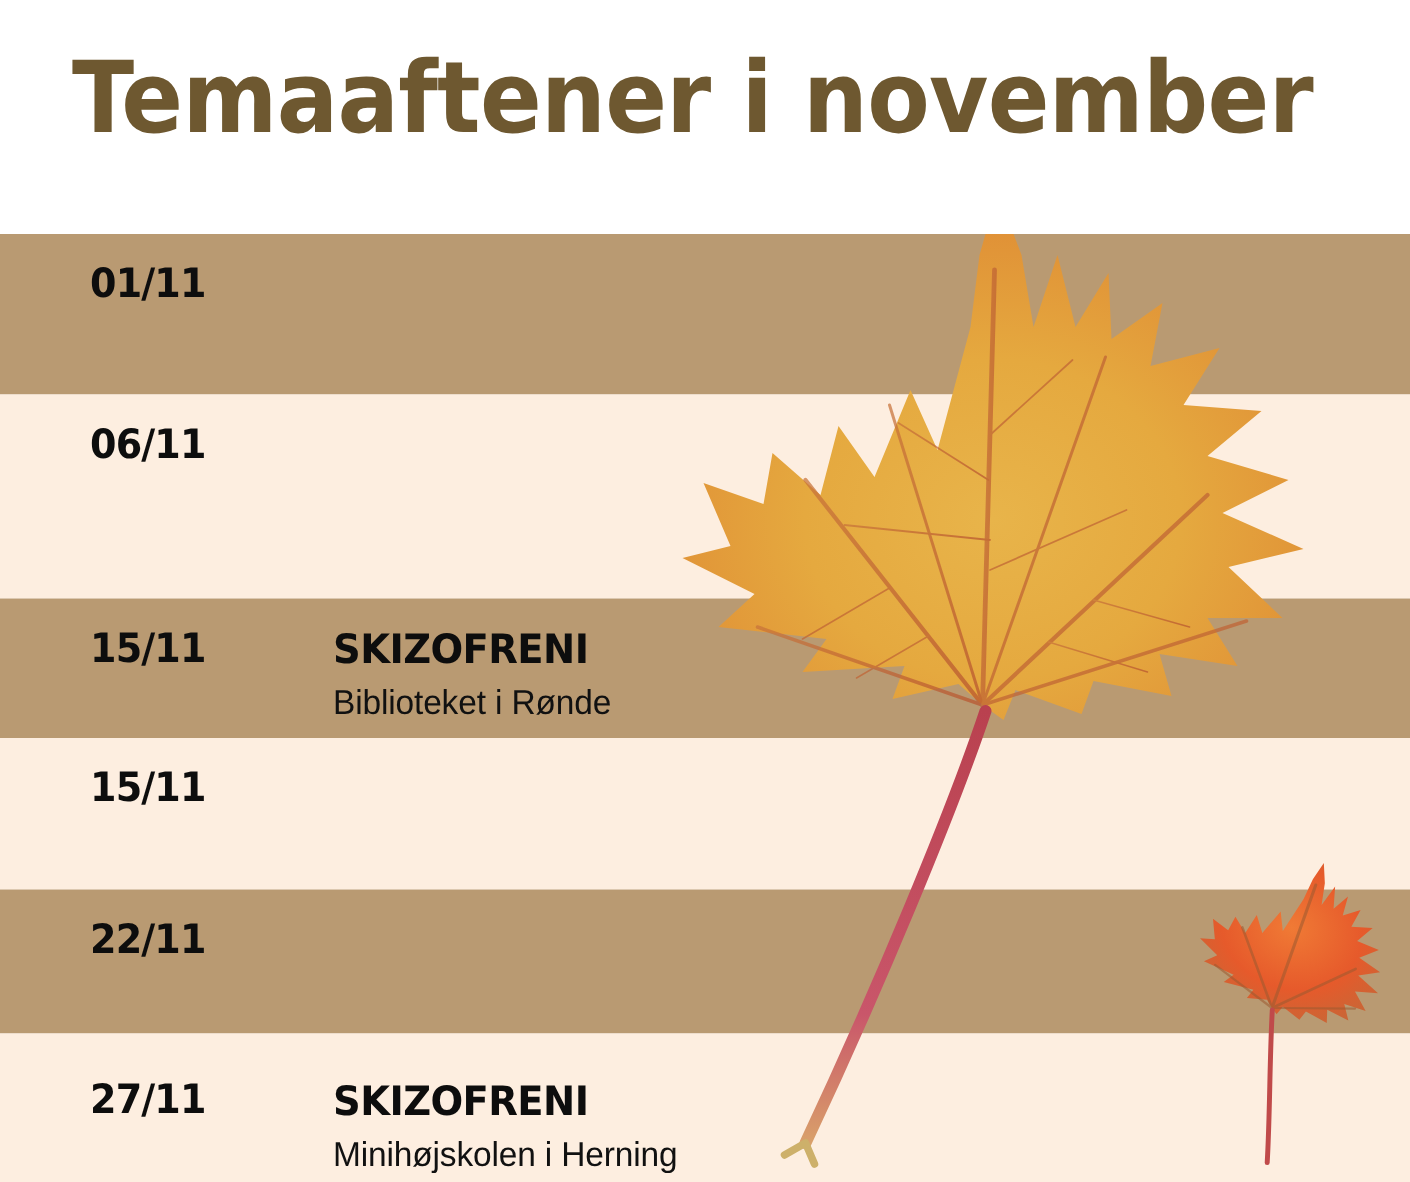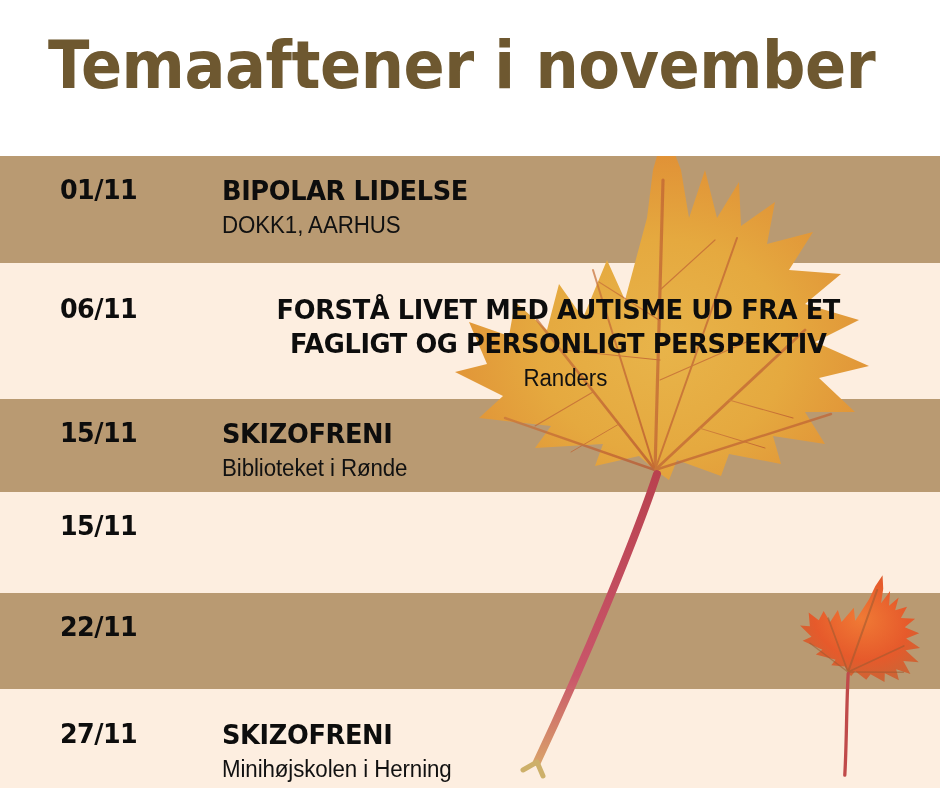--- a/index.html
+++ b/index.html
@@ -216,32 +216,23 @@
     </svg>
   </div>
 
   <div class="header">
     <div class="poster-title">Temaaftener i november</div>
   </div>
 
   <div class="rows">
       <div class="row" style="top: 156px; height: 107px;">
         <div class="row-date" style="top: 18px;">01/11</div>
-        <div class="row-body" style="top: 18px; position: absolute;">
-          <div class="row-title">BIPOLAR LIDELSE</div>
-          <div class="row-venue">DOKK1, AARHUS</div>
-        </div>
-      </div>
-      <div class="row" style="top: 275px; height: 136px; text-align: center;">
+      </div>
+      <div class="row" style="top: 263px; height: 136px;">
         <div class="row-date" style="top: 18px;">06/11</div>
-        <div class="row-body" style="top: 18px; position: absolute;">
-          <div class="row-title">FORSTÅ LIVET MED AUTISME UD FRA ET</div>
-          <div class="row-title">FAGLIGT OG PERSONLIGT PERSPEKTIV</div>
-          <div class="row-venue">Randers</div>
-        </div>
       </div>
       <div class="row" style="top: 399px; height: 93px;">
         <div class="row-date" style="top: 18px;">15/11</div>
         <div class="row-body" style="top: 18px; position: absolute;">
           <div class="row-title">SKIZOFRENI</div>
           <div class="row-venue">Biblioteket i Rønde</div>
         </div>
       </div>
       <div class="row" style="top: 492px; height: 101px;">
         <div class="row-date" style="top: 18px;">15/11</div>

